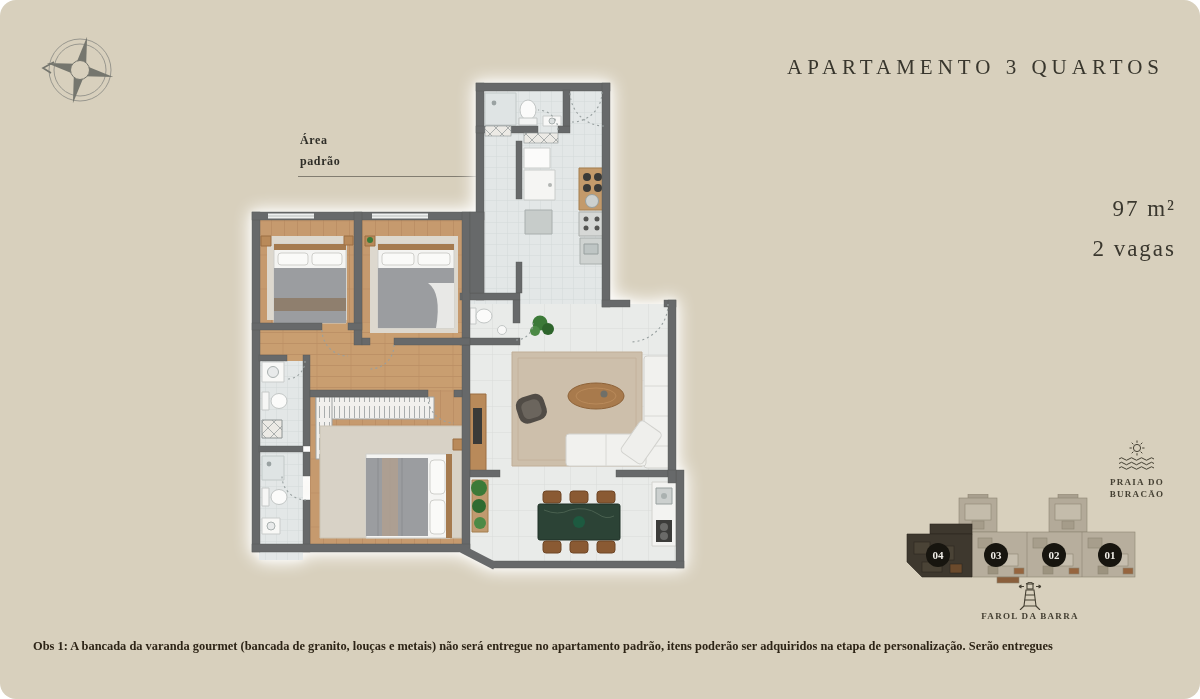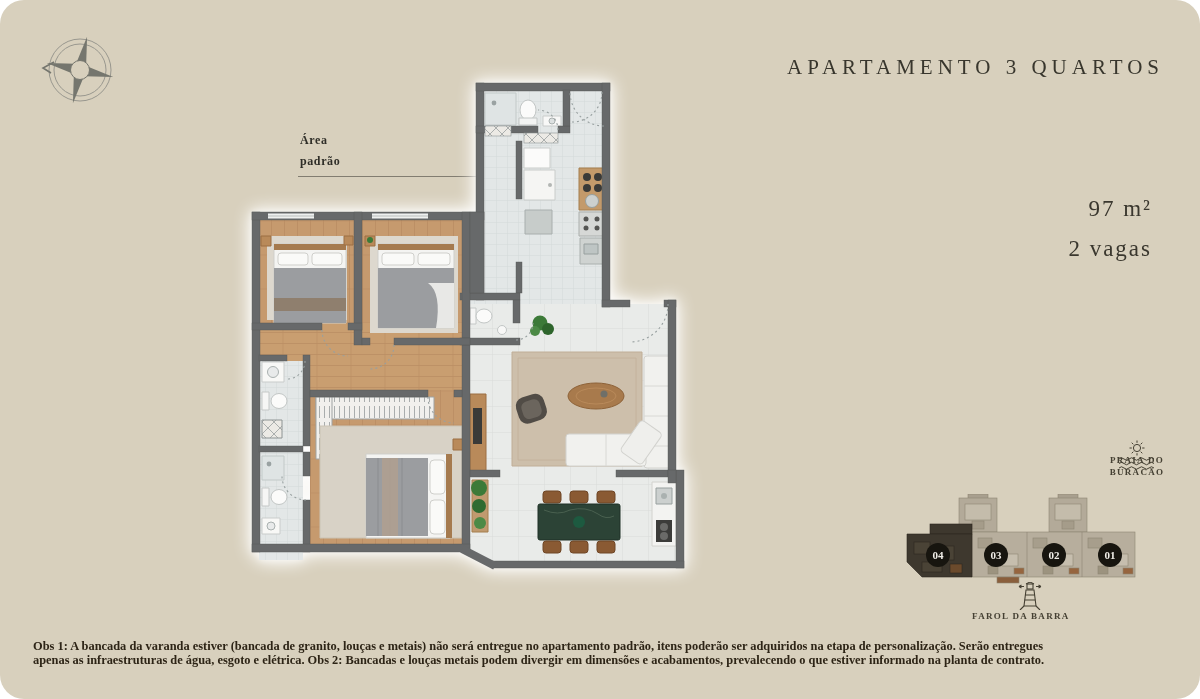--- a/index.html
+++ b/index.html
@@ -1,36 +1,36 @@
 <!DOCTYPE html>
 <html><head>
 <meta charset="utf-8">
 <style>
   html,body{margin:0;padding:0;background:#ffffff;font-family:"Liberation Serif","DejaVu Serif",serif;}
-  .page{position:relative;width:1200px;height:699px;background:#d8d0bd;border-radius:24px;overflow:hidden;}
+  .page{position:relative;width:1200px;height:699px;background:#d8d0bd;border-radius:16px;overflow:hidden;}
   
   .title-block{position:absolute;top:50px;right:36px;text-align:right;color:#38362d;}
   .title-line{font-size:21px;letter-spacing:5px;line-height:34px;white-space:nowrap;}
   
-  .specs{position:absolute;top:196px;right:48px;text-align:right;color:#3a372e;}
+  .specs{position:absolute;top:196px;right:24px;text-align:right;color:#3a372e;}
   .spec-area{font-size:23px;letter-spacing:2px;line-height:26px;}
   .spec-parking{font-size:23px;letter-spacing:2px;line-height:26px;margin-top:14px;}
   
   .annotation{position:absolute;left:300px;top:130px;color:#2f2e28;font-size:12px;font-weight:600;letter-spacing:.6px;line-height:21px;}
   .leader-line{position:absolute;left:298px;top:176px;width:189px;height:1px;background:#827d71;}
   
   .plan-svg{position:absolute;left:232px;top:68px;filter:drop-shadow(0 0 9px rgba(255,255,255,.95)) drop-shadow(0 0 3px rgba(255,255,255,.7));}
   
   .compass-svg{position:absolute;left:36px;top:26px;}
   
   .beach-icon{position:absolute;left:1115px;top:440px;}
-  .beach-label{position:absolute;left:1095px;top:454px;width:84px;text-align:center;font-size:9px;font-weight:700;letter-spacing:1.3px;line-height:12px;color:#454033;}
+  .beach-label{position:absolute;left:1095px;top:476px;width:84px;text-align:center;font-size:9px;font-weight:700;letter-spacing:1.3px;line-height:12px;color:#454033;}
   .site-plan{position:absolute;left:902px;top:494px;}
   .lighthouse-icon{position:absolute;left:1012px;top:582px;}
-  .landmark-label{position:absolute;left:972px;top:611px;width:116px;font-size:9px;font-weight:700;letter-spacing:1.3px;color:#454033;}
+  .landmark-label{position:absolute;left:972px;top:611px;width:116px;text-align:center;font-size:9px;font-weight:700;letter-spacing:1.3px;color:#454033;}
   
   .footnote{position:absolute;left:33px;top:640px;width:1152px;color:#2d2416;font-size:12.4px;font-weight:700;line-height:13.5px;letter-spacing:0;}
   .unit-num{font:700 11px "Liberation Serif","DejaVu Serif",serif;fill:#efede7;}
 </style>
 </head>
 <body>
 
 <div class="page">
 
   <svg class="compass-svg" width="88" height="88" viewBox="0 0 88 88">
@@ -377,17 +377,16 @@
       <path d="M24 4.5 L29 4.5 M29 4.5 L26.5 3 M29 4.5 L26.5 6"></path>
       <path d="M14 8 L22 8 L24 24 L12 24 Z"></path>
       <line x1="13.2" y1="13" x2="22.8" y2="13"></line>
       <line x1="12.6" y1="18" x2="23.4" y2="18"></line>
       <path d="M12 24 L8 28 M24 24 L28 28"></path>
     </g>
   </svg>
   <div class="landmark-label">FAROL DA BARRA</div>
 
   <div class="footnote">
-    <div>Obs 1: A bancada da varanda estiver (bancada de granito, louças e metais) não será entregue no apartamento padrão, itens poderão ser adquiridos na etapa de personalização. Serão entregues</div>
-    <div>apenas as infraestruturas de água, esgoto e elétrica. Obs 2: Bancadas e louças metais podem divergir em dimensões e acabamentos, prevalecendo o que estiver informado na planta de contrato.</div>
+    <div>Obs 1: A bancada da varanda gourmet (bancada de granito, louças e metais) não será entregue no apartamento padrão, itens poderão ser adquiridos na etapa de personalização. Serão entregues</div>
   </div>
 
 </div>
 
 </body></html>

